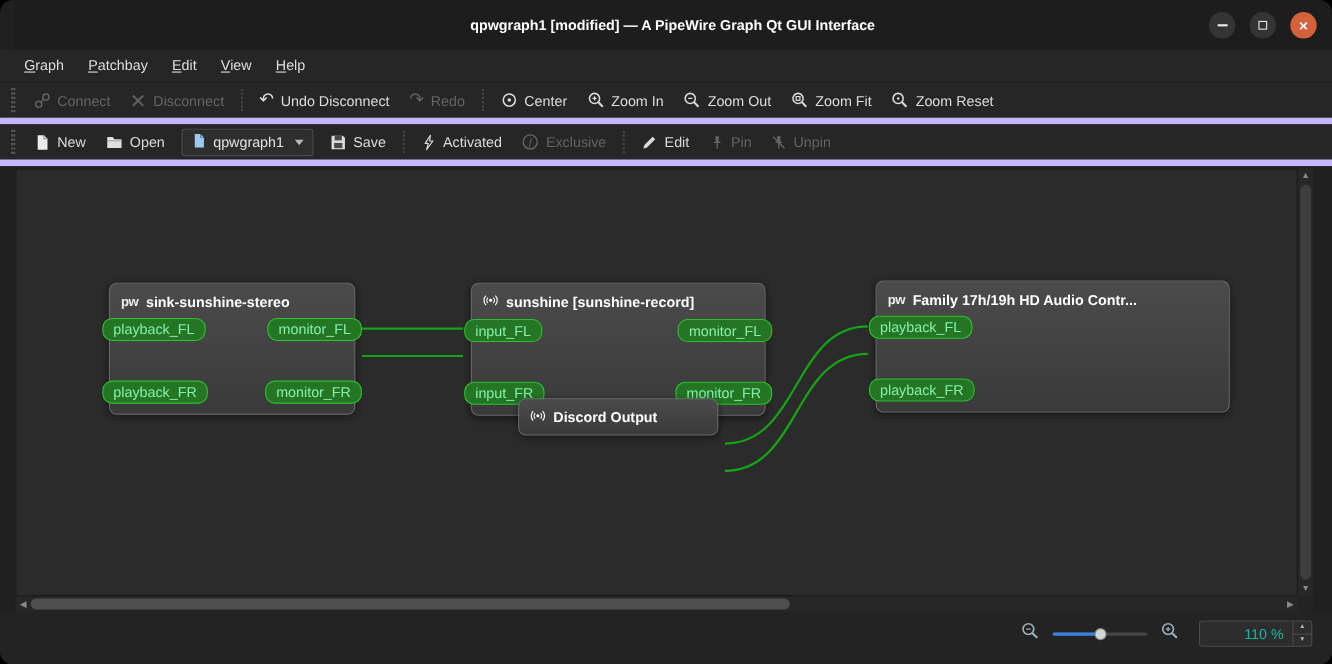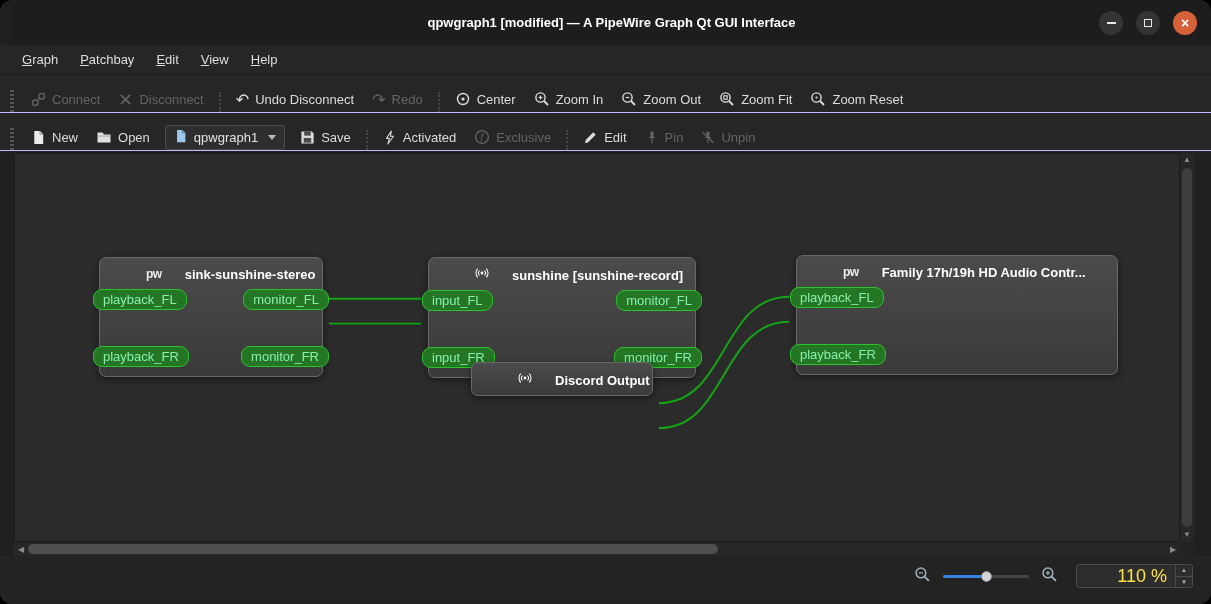--- a/index.html
+++ b/index.html
@@ -18,22 +18,22 @@
   .winbtn .sq  { width:8px; height:8px; border:1.5px solid #e6e6e6; display:block; }
   .winbtn.close { background:#d4613a; color:#fff; font-size:14px; font-weight:bold; line-height:1; }
 
   
   .menubar { height:30px; background:#262626; display:flex; align-items:center; padding:0 14px; flex:none;
              border-bottom:1px solid #1b1b1b;text-align:right; }
   .menu-item { display:inline-block; color:#dedede; font-size:13px; padding:4px 8px; margin-right:6px; cursor:pointer; }
   .menu-item::first-letter { text-decoration:underline; }
 
   
-  .toolbar { height:38px; background:#262626; display:flex; align-items:flex-end; padding:0 6px;
-             border-bottom:1px solid #c4b5fd; flex:none; }
+  .toolbar { height:38px; background:#262626; display:flex; align-items:center; padding:0 6px;
+             border-bottom:6px solid #c4b5fd; flex:none; }
   .tb-handle { width:2px; height:22px; border-left:2px dotted #555; border-right:2px dotted #555; margin:0 8px 0 4px; }
   .tbtn { display:flex; align-items:center; gap:6px; color:#dcdcdc; font-size:13px; padding:5px 9px;
           border-radius:3px; cursor:pointer; white-space:nowrap; }
   .tbtn.disabled { color:#646464; }
   .tbtn svg { display:block; }
   .tb-sep { width:2px; height:20px; border-left:2px dotted #454545; margin:0 6px; }
   .uglyph { font-size:16px; line-height:14px; }
 
   
   .combo { display:flex; align-items:center; gap:6px; background:#2e2e2e; border:1px solid #4b4b4b;
@@ -53,42 +53,42 @@
   .hscroll-row { height:14px; display:flex; flex:none; }
   .hscroll { flex:1; background:#272727; display:flex; align-items:center; }
   .hscroll .arr { width:14px; text-align:center; color:#8a8a8a; font-size:8px; cursor:pointer; }
   .hthumb { width:690px; height:10px; background:#4f4f4f; border-radius:5px; cursor:pointer; }
   .corner { width:14px; background:#232323; }
 
   
   .wires { position:absolute; left:0; top:0; width:100%; height:100%; z-index:0; }
   .node { position:absolute; z-index:1; background:linear-gradient(#4b4b4b,#3a3a3a); border:1px solid #686868;
           border-radius:7px; box-shadow:0 2px 7px rgba(0,0,0,.45); cursor:pointer; }
-  .node-title { display:flex; align-items:flex-end; gap:23px; padding:8px 10px 6px; color:#fff; font-weight:bold;
-                font-size:13px; line-height:17px; white-space:nowrap;margin-left:36px; }
+  .node-title { display:flex; align-items:flex-start; gap:7px; padding:8px 10px 6px; color:#fff; font-weight:bold;
+                font-size:13px; line-height:17px; white-space:nowrap; }
   .pwglyph { font-size:12px; font-weight:bold; color:#ececec; letter-spacing:-.5px; }
   .rows { padding-bottom:9px; }
   .port-row { display:flex; justify-content:space-between; margin:0 -7px 4px; }
   .port-row.right-only { justify-content:flex-end; }
   .port-row:last-child { margin-bottom:0;margin-top:36px; }
   .port { font-size:13px; line-height:19px; padding:0 9px; border-radius:9px; background:#247524;
           border:1px solid #2dc22d; color:#86efac; white-space:nowrap; cursor:crosshair; }
 
   
   .statusbar { height:48px; background:#232323; flex:none; display:flex; align-items:flex-start;
                padding:8px 18px 0 12px; }
   .zoom-ctrls { margin-left:auto; display:flex; align-items:center; gap:12px; color:#9fb0bd; }
   .slider { width:86px; height:14px; position:relative; cursor:pointer; }
   .slider .track { position:absolute; top:6px; left:0; right:0; height:3px; background:#454545; border-radius:2px; }
   .slider .fill { position:absolute; top:6px; left:0; width:50%; height:3px; background:#3584e4; border-radius:2px; }
   .slider .handle { position:absolute; top:2px; left:calc(50% - 5px); width:11px; height:11px; border-radius:50%;
                     background:#d6d6d6; border:1px solid #888; }
   .spinbox { display:flex; align-items:stretch; background:#2d2d2d; border:1px solid #4b4b4b; border-radius:3px;
              height:24px; margin-left:6px; }
-  .spin-val { color:#fde047; font-size:18px; padding:0 8px; display:flex; align-items:center;margin-left:32px; }
+  .spin-val { color:#14b8a6; font-size:13px; padding:0 8px; display:flex; align-items:center;margin-left:32px; }
   .spin-btns { display:flex; flex-direction:column; border-left:1px solid #4b4b4b; }
   .spin-btns div { flex:1; width:16px; display:flex; align-items:center; justify-content:center;
                    color:#b5b5b5; font-size:6px; cursor:pointer; }
   .spin-btns div:first-child { border-bottom:1px solid #4b4b4b; }
 </style>
 </head>
 <body>
 
 <div class="window">
 

